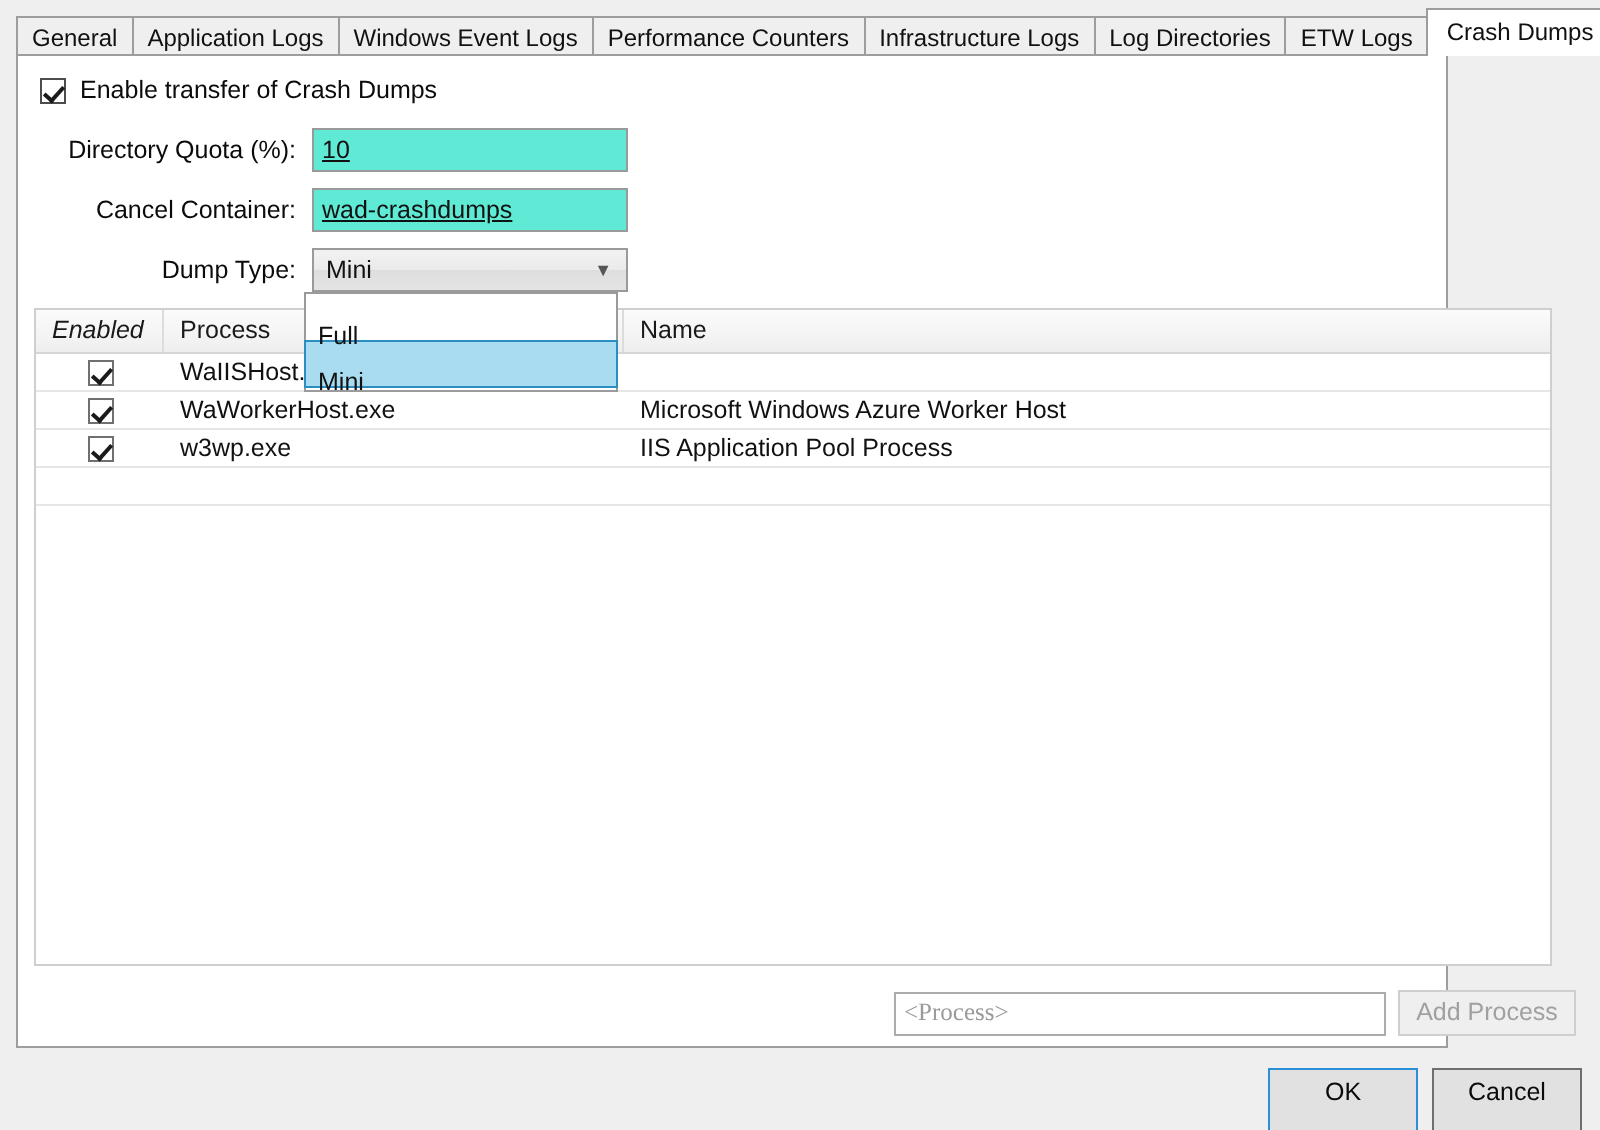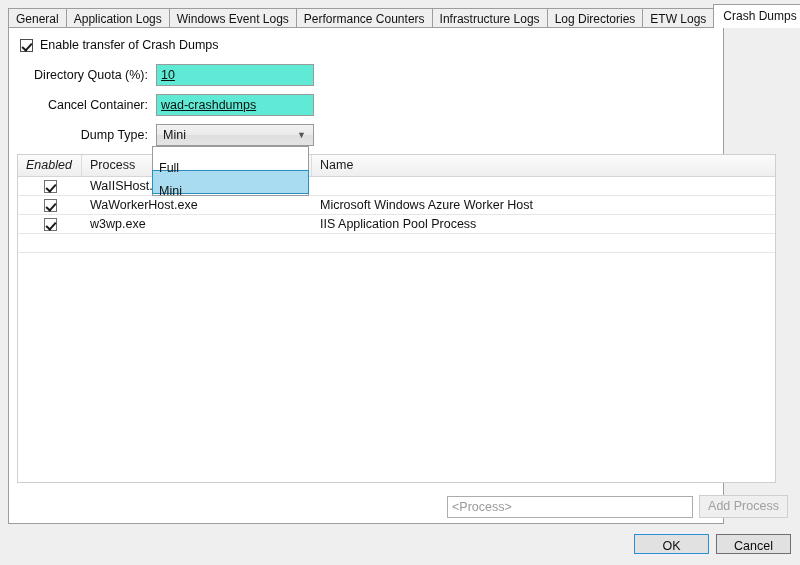--- a/index.html
+++ b/index.html
@@ -214,41 +214,41 @@
     left: 446px; top: 494px;
     display: flex; align-items: center;
   }
   .proc-input {
     width: 246px; height: 22px;
     border: 1px solid #acacac;
     background: #fff;
     line-height: 20px;
     padding: 0 4px;
     font-size: 12.5px;
-    font-family: Liberation Sans, sans-serif;
+    font-family: Liberation Serif, serif;
     color: #ef4444;
     outline: none;
   }
   .proc-input::placeholder { color: #9a9a9a; opacity: 1; }
   .btn-add {
     margin-left: 6px;
     width: 89px; height: 23px;
     border: 1px solid #cfcfcf;
     background: #efefef;
     color: #a0a0a0;
     font-size: 12.5px;
     line-height: 21px;
     text-align: center;
     font-family: "Liberation Sans", sans-serif;
   }
 
   
   .btn {
     position: absolute;
-    width: 75px; height: 20px;
+    width: 75px; height: 32px;
     background: #e1e1e1;
     border: 1px solid #adadad;
     font-size: 12.5px;
     line-height: 22px;
     text-align: center;
     color: #0b0b0b;
     font-family: "Liberation Sans", sans-serif;
   }
   .btn.default {
     border: 1px solid #2b8fd6;

